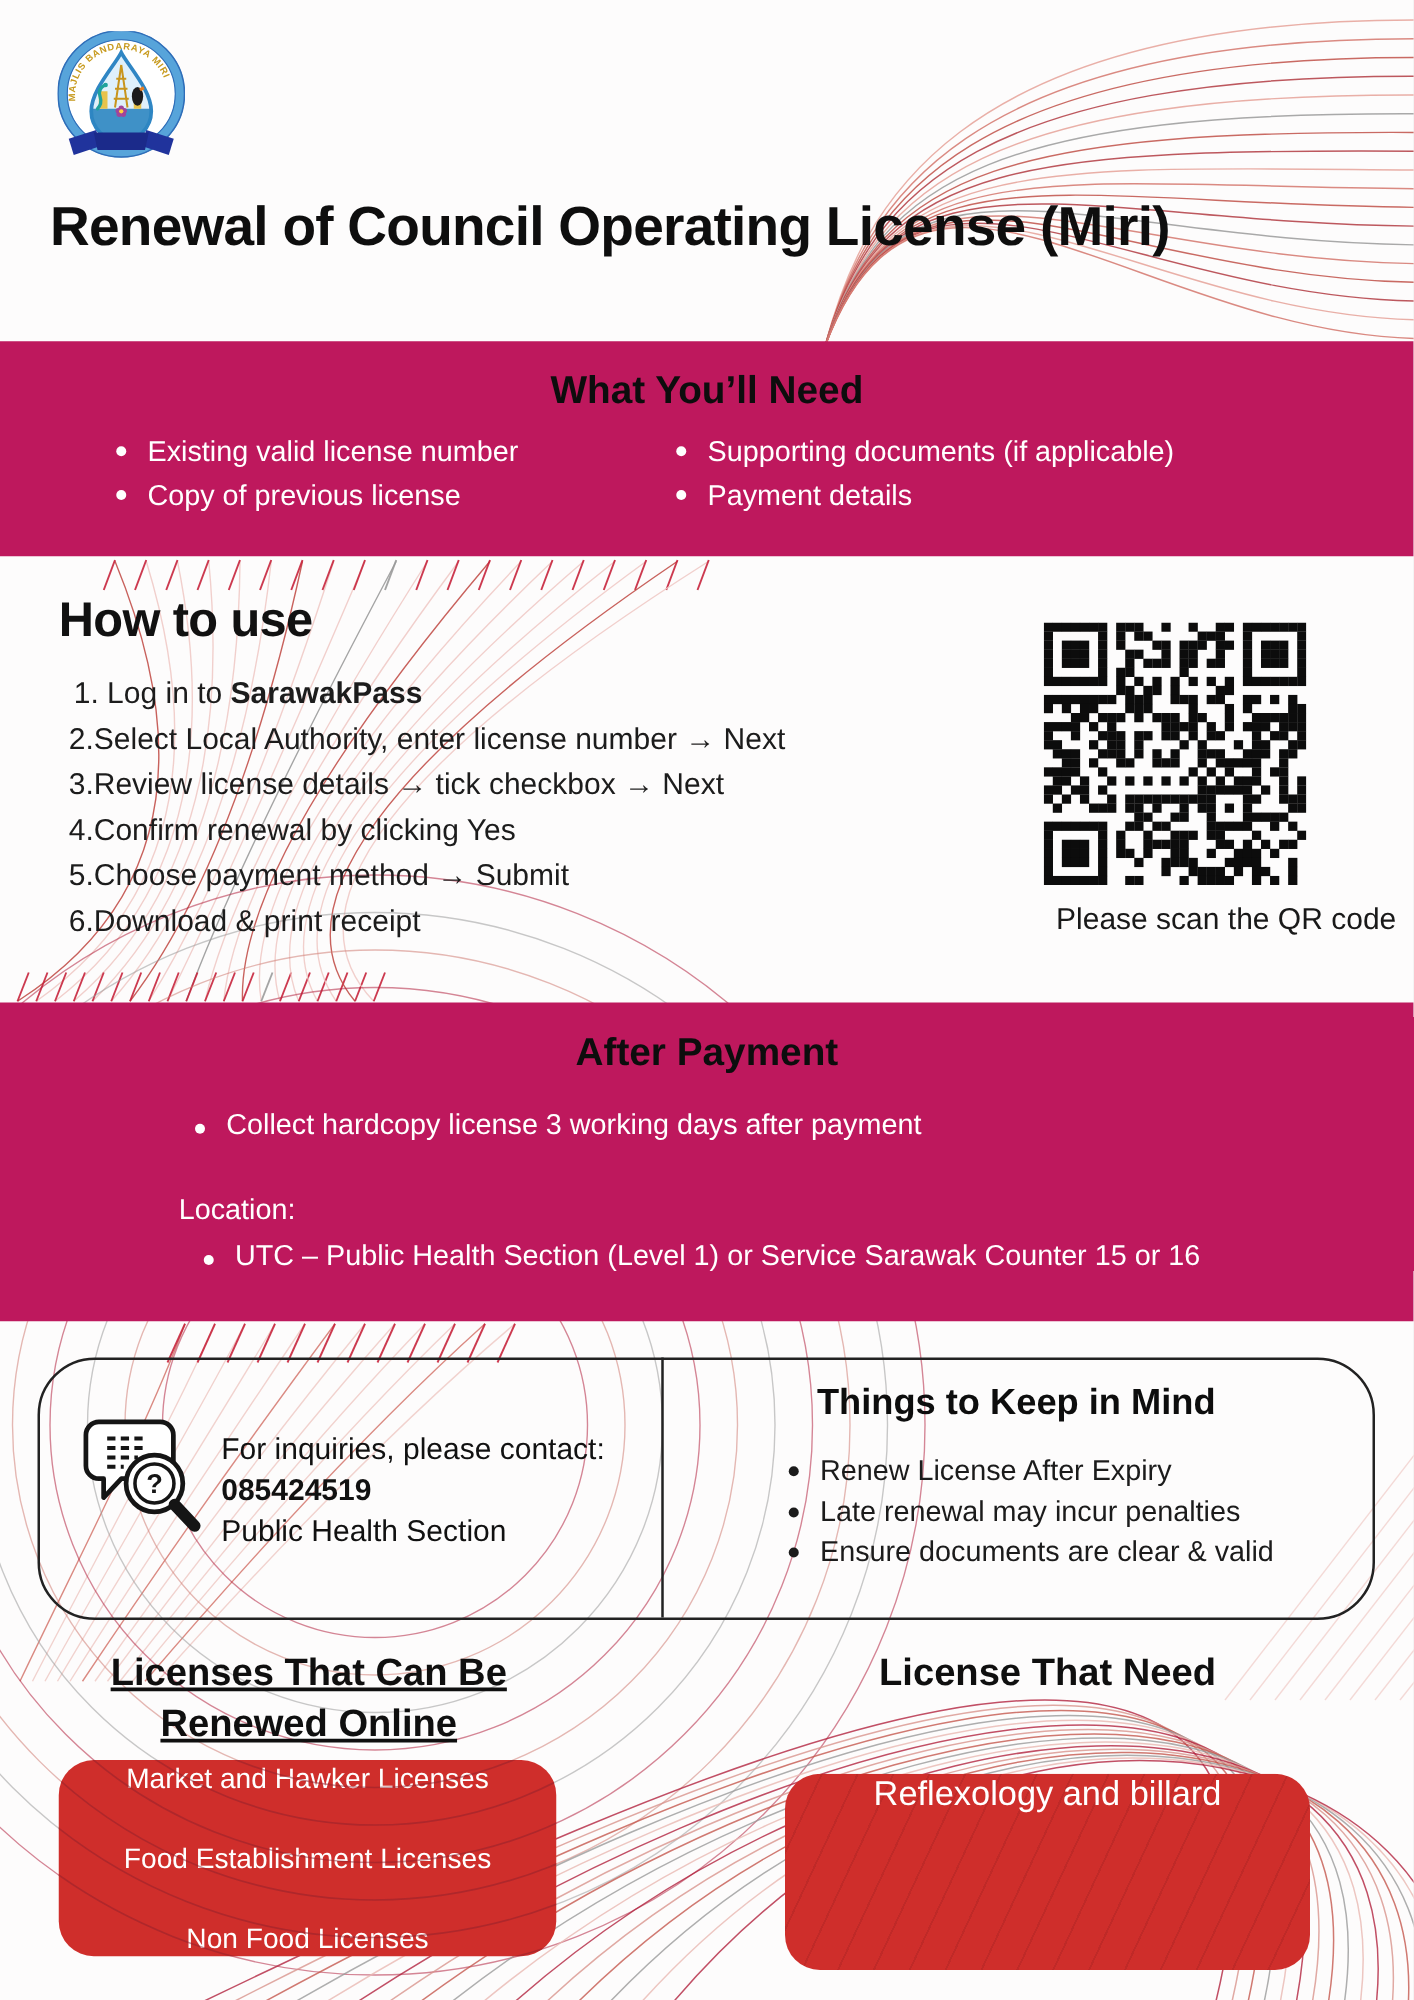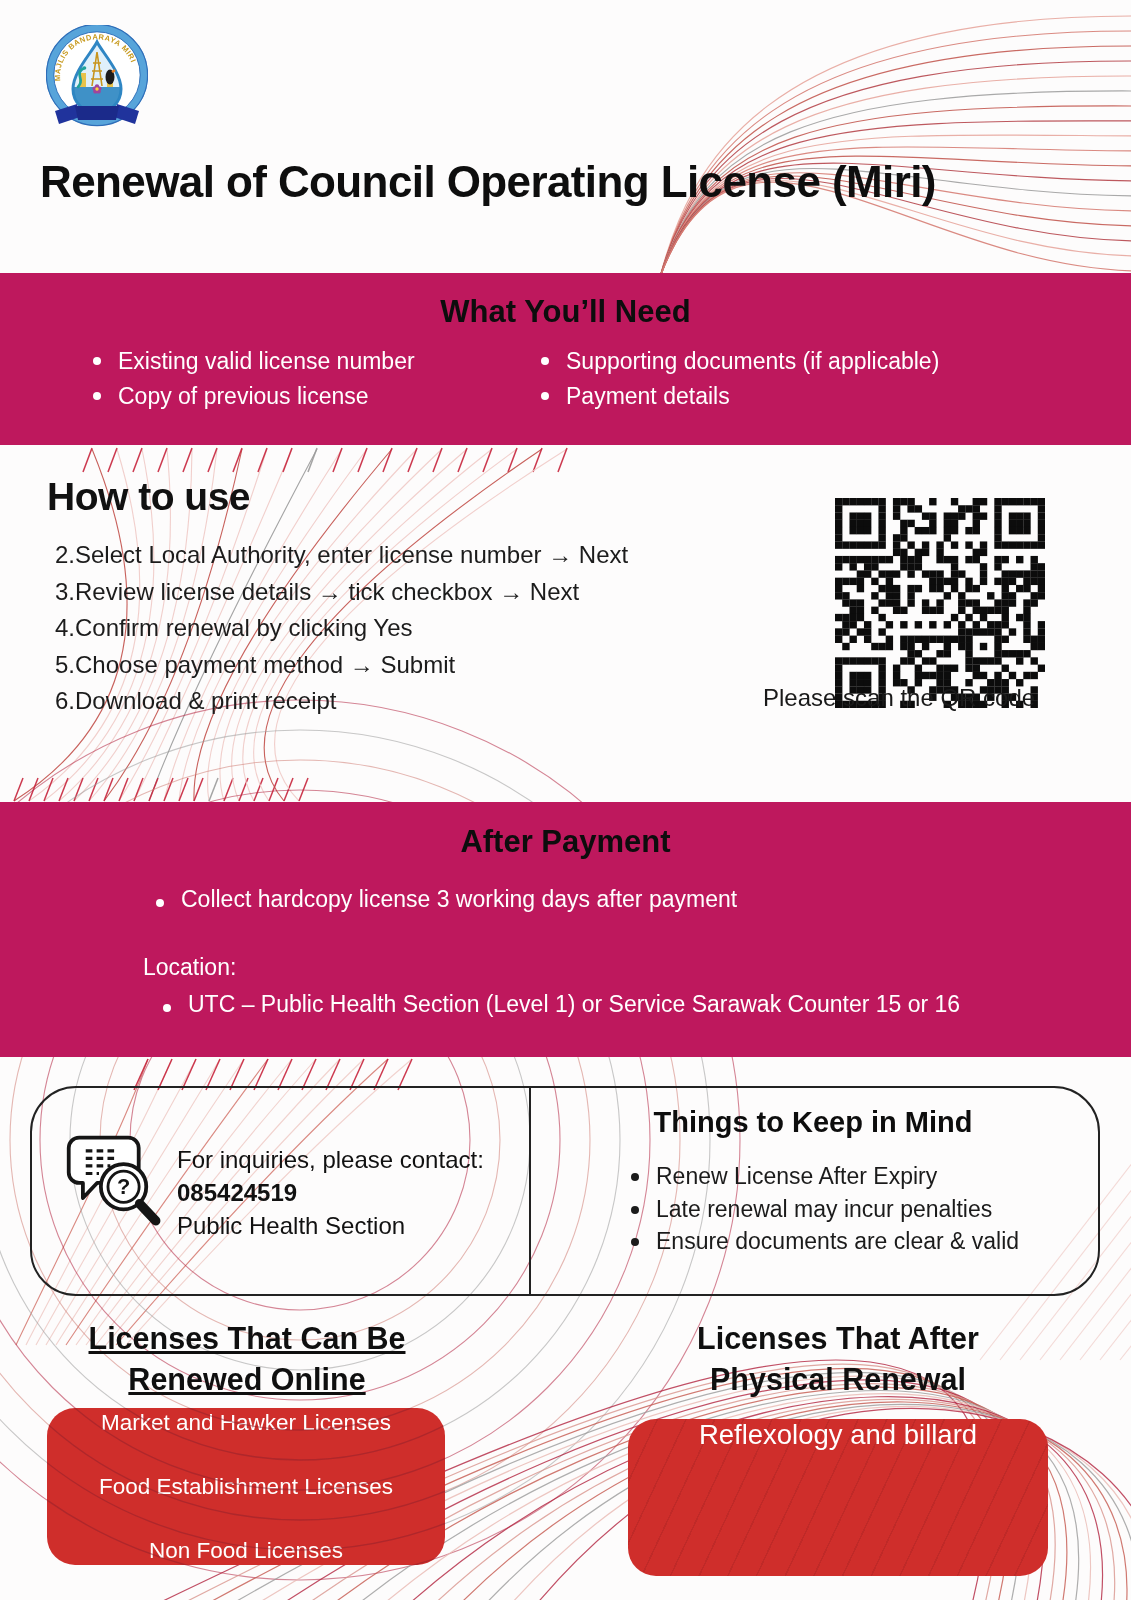--- a/index.html
+++ b/index.html
@@ -38,21 +38,21 @@
 
   .howto-title{left:47px; top:475px; font-size:39px; font-weight:800;
                letter-spacing:-0.5px; color:#111; margin:0;}
   .steps{left:55px; top:537px; list-style:none; margin:0; padding:0;
          font-size:24px; color:#1c1c1c;}
   .steps li{line-height:36.6px; white-space:nowrap;}
   .steps li.s1{padding-left:4px;}
   .steps b{font-weight:800;}
 
   .qr{left:835px; top:498px; width:210px; height:210px;}
-  .qr-caption{left:763px; top:684px; width:354px; text-align:left;
+  .qr-caption{left:763px; top:722px; width:354px; text-align:right;
               font-size:24px; color:#191919;}
 
   .ap-text{position:absolute; color:#fff; font-size:23px; white-space:nowrap;}
   .ap-b1{left:181px; top:84px;}
   .ap-loc{left:143px; top:152px;}
   .ap-b2{left:188px; top:189px;}
 
   .info-box{left:30px; top:1086px; width:1066px; height:206px;
             border:2px solid #222; border-radius:46px; background:transparent;}
   .ib-divider{left:529px; top:1086px; width:2px; height:208px; background:#222;}
@@ -267,20 +267,21 @@
       <li class="dot">Copy of previous license</li>
     </ul>
     <ul class="plain need-col c2">
       <li class="dot">Supporting documents (if applicable)</li>
       <li class="dot">Payment details</li>
     </ul>
   </section>
 
   <h2 class="howto-title z">How to use</h2>
   <ol class="steps z">
+    <li class="s1"><span>1. Log in to </span><b>SarawakPass</b></li>
     <li>2.Select Local Authority, enter license number → Next</li>
     <li>3.Review license details → tick checkbox → Next</li>
     <li>4.Confirm renewal by clicking Yes</li>
     <li>5.Choose payment method → Submit</li>
     <li>6.Download &amp; print receipt</li>
   </ol>
 
   <div class="qr z" id="qr"><svg width="210" height="210">
         <rect x="0.00" y="0.00" width="7.39" height="7.39" fill="#0c0c0c"></rect>
         <rect x="7.24" y="0.00" width="7.39" height="7.39" fill="#0c0c0c"></rect>
@@ -750,21 +751,21 @@
   </div>
 
   <h3 class="kim-title z">Things to Keep in Mind</h3>
   <ul class="plain kim-list z">
     <li class="dot">Renew License After Expiry</li>
     <li class="dot">Late renewal may incur penalties</li>
     <li class="dot">Ensure documents are clear &amp; valid</li>
   </ul>
 
   <h3 class="bh bh-left z"><span>Licenses That Can Be</span><br><span>Renewed Online</span></h3>
-  <h3 class="bh bh-right z"><span>Licenses That After</span><br><span>Physical Renewal</span></h3>
+  <h3 class="bh bh-right z"><span>License That Need</span><br></h3>
 
   <div class="red-box rb-left z">
     <div>Market and Hawker Licenses</div>
     <div>Food Establishment Licenses</div>
     <div>Non Food Licenses</div>
   </div>
   <div class="red-box rb-right z">
     <div>Reflexology and billard</div>
   </div>
 

